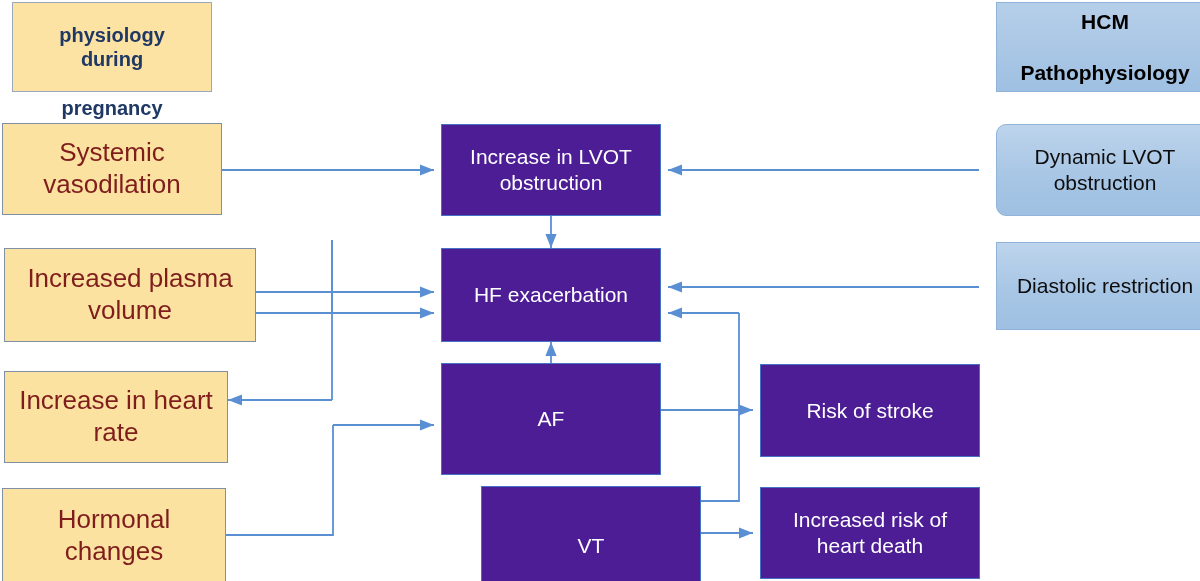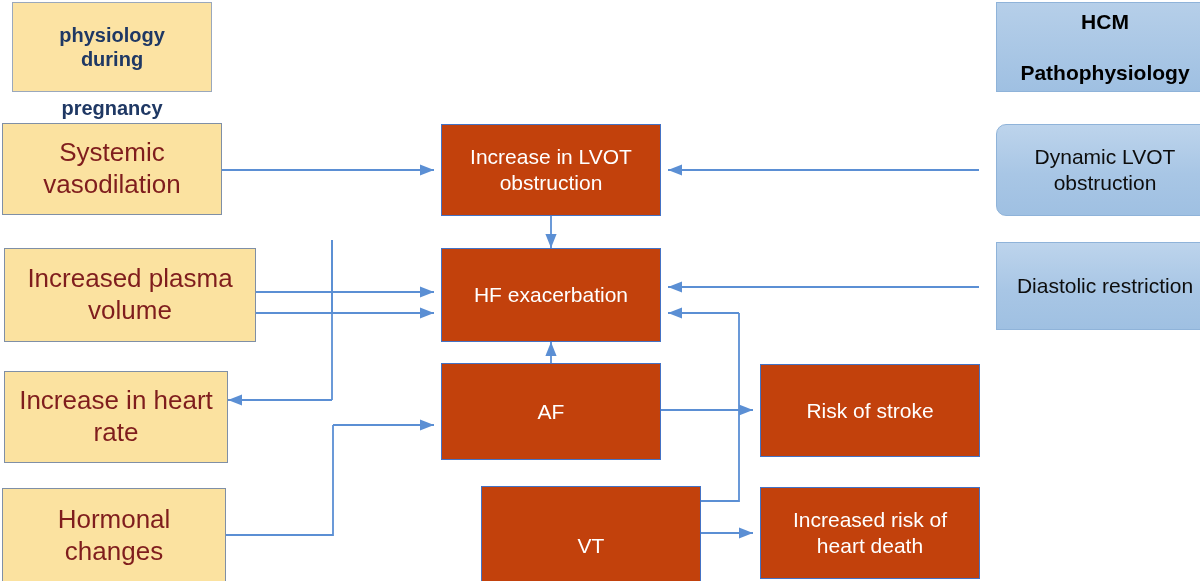--- a/index.html
+++ b/index.html
@@ -20,21 +20,21 @@
                  color:#1F3864;font-weight:bold;font-size:20px;}
 
   
   .lblue{background:linear-gradient(180deg,#BDD4EC 0%,#A8C6E5 55%,#9FC0E2 100%);
          border:1.5px solid #8FB3D9;color:#0d0d0d;font-size:21px;margin-left:16px;}
   .lblue.header{background:linear-gradient(180deg,#B6CFE9 0%,#9FC0E2 100%);
                 border:1.5px solid #8FB3D9;color:#000000;
                 font-weight:bold;font-size:21px;}
 
   
-  .dblue{background:#c2410c;border:1px solid #4472C4;color:#ffffff;
+  .dblue{background:#4c1d95;border:1px solid #4472C4;color:#ffffff;
          font-size:21px;}
 
   
   #wires{position:absolute;left:0;top:0;width:1200px;height:581px;z-index:1;}
 </style>
 </head>
 <body>
 
 <div id="canvas">
 
@@ -103,21 +103,21 @@
   </div>
 
   <div class="node dblue" style="left:441px;top:124px;width:220px;height:92px;">
     <span>Increase in LVOT obstruction</span>
   </div>
 
   <div class="node dblue" style="left:441px;top:248px;width:220px;height:94px;">
     <span>HF exacerbation</span>
   </div>
 
-  <div class="node dblue" style="left:441px;top:363px;width:220px;height:97px;">
+  <div class="node dblue" style="left:441px;top:363px;width:220px;height:112px;">
     <span>AF</span>
   </div>
 
   <div class="node dblue" style="left:441px;top:486px;width:220px;height:119px;margin-left:40px;">
     <span>VT</span>
   </div>
 
   <div class="node dblue" style="left:760px;top:364px;width:220px;height:93px;">
     <span>Risk of stroke</span>
   </div>

